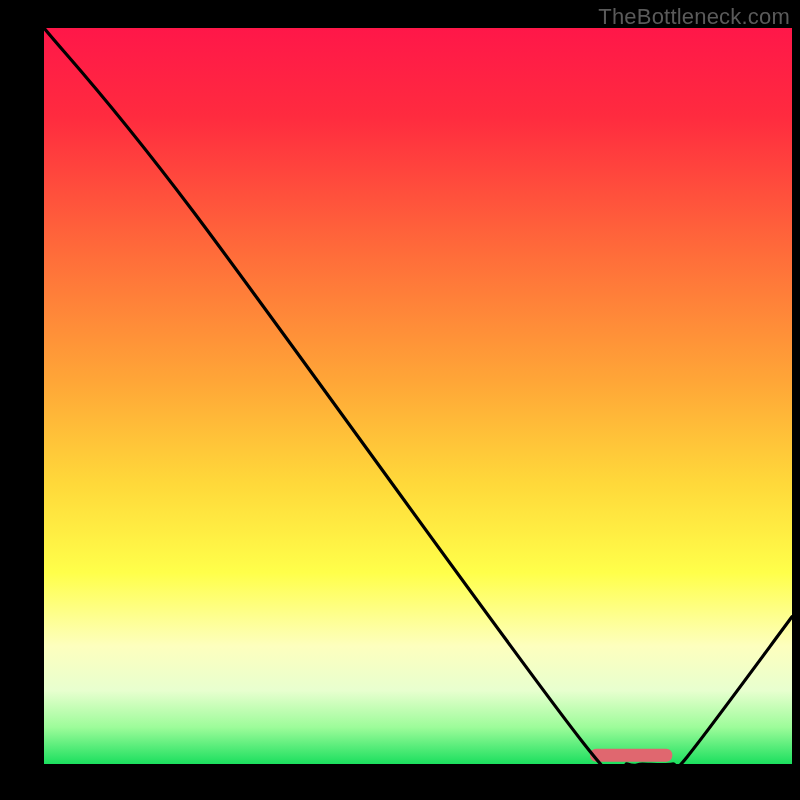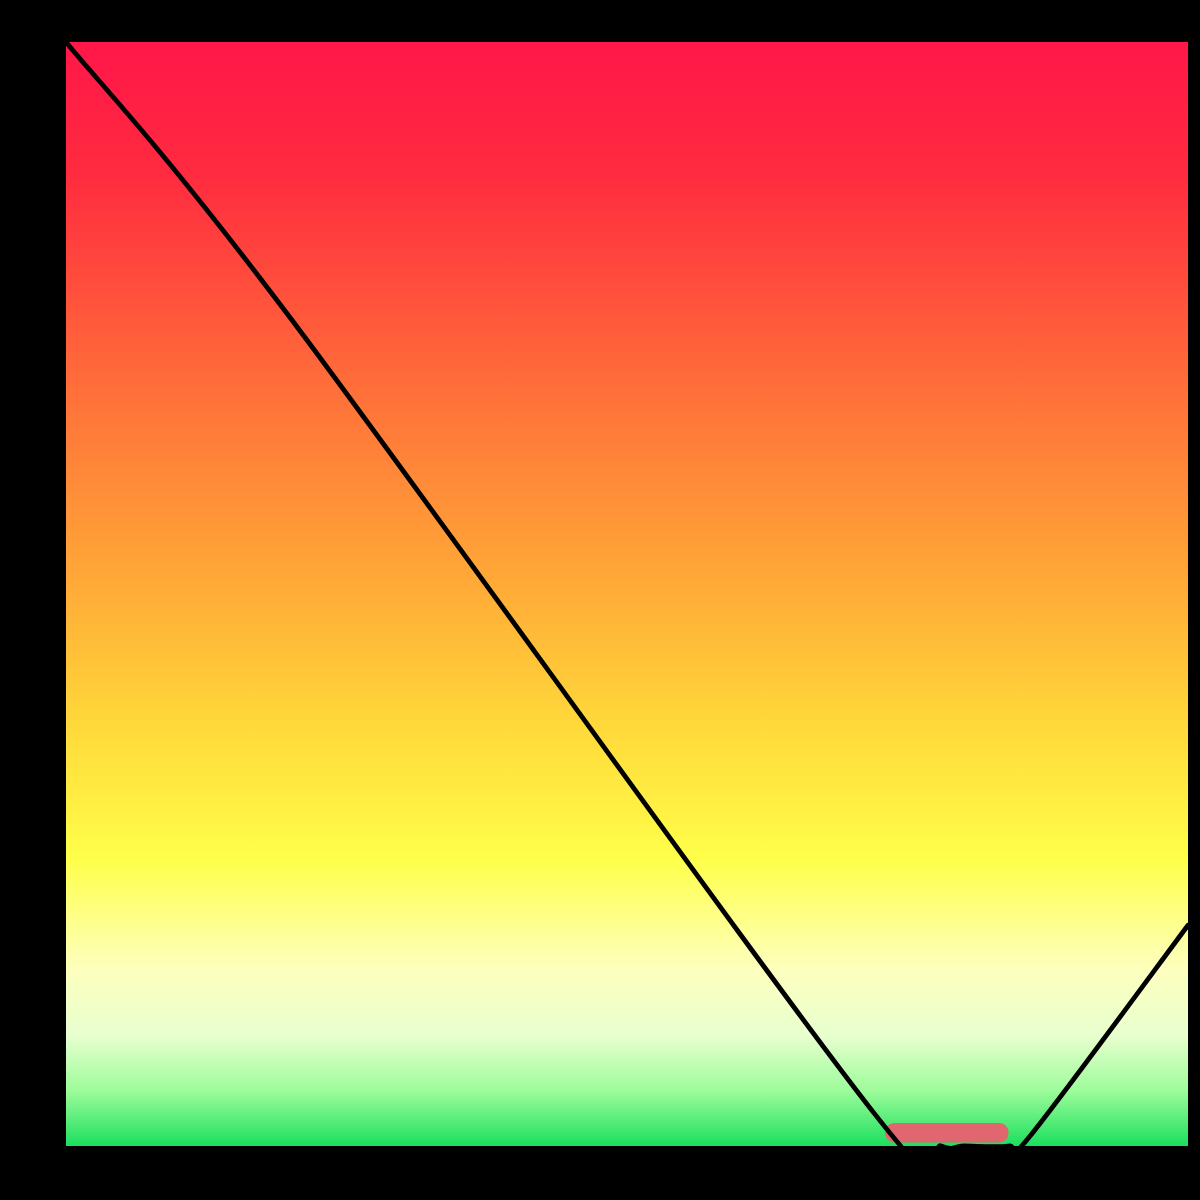--- a/index.html
+++ b/index.html
@@ -29,20 +29,21 @@
   }
   svg {
     display: block;
   }
 </style>
 </head>
 <body>
 
 <div class="stage">
 
+  <div class="watermark">TheBottleneck.com</div>
 
   <svg id="chart-svg" width="800" height="800" viewBox="0 0 800 800" xmlns="http://www.w3.org/2000/svg">
     <defs>
       <linearGradient id="bg-grad" x1="0" y1="0" x2="0" y2="1">
           <stop offset="0%" stop-color="#ff1749"></stop>
           <stop offset="12%" stop-color="#ff2b3f"></stop>
           <stop offset="30%" stop-color="#ff6a3a"></stop>
           <stop offset="48%" stop-color="#ffa637"></stop>
           <stop offset="62%" stop-color="#ffd93a"></stop>
           <stop offset="74%" stop-color="#ffff4a"></stop>

